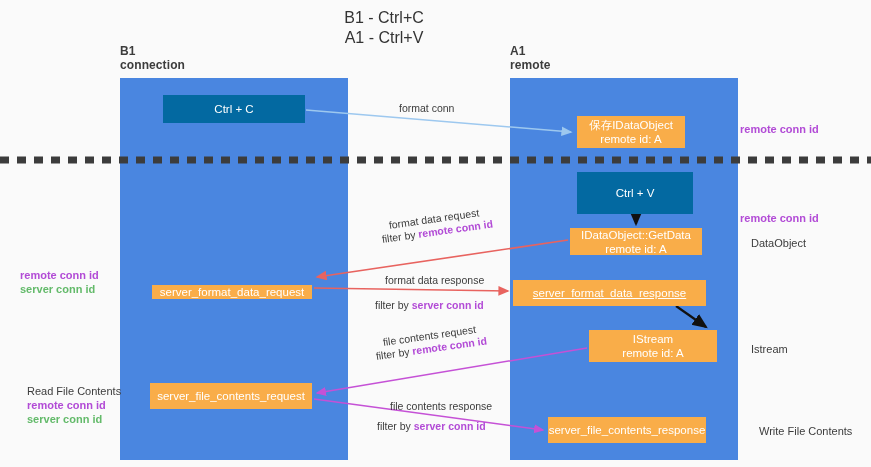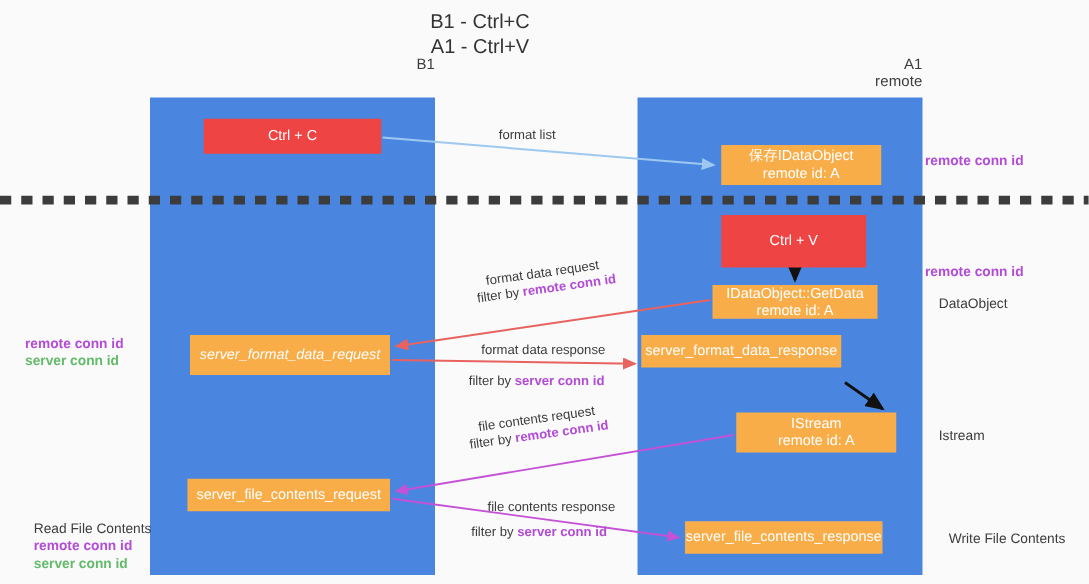--- a/index.html
+++ b/index.html
@@ -11,71 +11,72 @@
   }
   .stage{position:absolute;left:0;top:0;width:871px;height:467px;}
 
   
   .band{position:absolute;background:#4a86e0;}
   #band-b1{left:120px;top:78px;width:228px;height:382px;}
   #band-a1{left:510px;top:78px;width:228px;height:382px;}
 
   
   .col-head{
-    position:absolute;text-align:right;
+    position:absolute;text-align:left;
     font-size:12px;color:#3c3c3c;line-height:14px;
     letter-spacing:.1px;
+    font-weight:bold;
   }
   #head-b1{left:120px;top:44px;width:228px;}
   #head-a1{left:510px;top:44px;width:228px;}
   .col-head .l2{display:block;}
 
   
   #title{
     position:absolute;left:0;top:8px;width:768px;
     text-align:center;font-size:16px;color:#333;line-height:20px;
   }
   #title .l2{display:block;}
 
   
   .node{
     position:absolute;box-sizing:border-box;
     display:flex;align-items:center;justify-content:center;
     text-align:center;color:#ffffff;font-size:11.5px;line-height:14px;
     padding:2px 4px;
   }
-  .green{background:#ef4444;}
+  .green{background:#0369a1;}
   .orange{background:#f9ad49;}
   .node .l2{display:block;}
 
   #n-ctrlc{left:163px;top:95px;width:142px;height:28px;}
-  #n-dataobj{left:577px;top:116px;width:128px;height:32px;}
+  #n-dataobj{left:577px;top:116px;width:108px;height:32px;}
   #n-ctrlv{left:577px;top:172px;width:116px;height:42px;}
   #n-getdata{left:570px;top:228px;width:132px;height:27px;}
-  #n-sfdreq{left:152px;top:268px;width:160px;height:32px;font-style:italic;}
-  #n-sfdres{left:513px;top:268px;width:160px;height:26px;}
+  #n-sfdreq{left:152px;top:285px;width:160px;height:14px;}
+  #n-sfdres{left:513px;top:280px;width:193px;height:26px;text-decoration:underline;}
   #n-istream{left:589px;top:330px;width:128px;height:32px;}
   #n-sfcreq{left:150px;top:383px;width:162px;height:26px;}
   #n-sfcres{left:548px;top:417px;width:158px;height:26px;}
 
   
   .side{position:absolute;font-size:11px;line-height:14px;}
   .bold{font-weight:bold;}
   .purple{color:#b24bd6;}
   .green-t{color:#63ba6a;}
   .dark{color:#3c3c3c;padding-left:24px;}
 
   #lbl-rc1{left:740px;top:122px;}
   #lbl-rc2{left:740px;top:211px;}
   #lbl-dataobject{left:727px;top:236px;}
   #lbl-istream{left:727px;top:342px;}
   #lbl-writefc{left:735px;top:424px;text-align:right;}
 
   #lbl-left-mid{left:20px;top:268px;text-align:left;}
-  #lbl-left-bot{left:27px;top:384px;text-align:left;margin-top:32px;}
+  #lbl-left-bot{left:27px;top:384px;text-align:left;}
   #lbl-left-bot .rf{color:#3c3c3c;font-weight:normal;}
 
   
   .cap{position:absolute;font-size:10.5px;color:#3c3c3c;white-space:nowrap;}
   .cap .hl{font-weight:bold;color:#b24bd6;}
 
   #cap-formatlist{left:399px;top:102px;}
   #cap-fdreq{left:388px;top:219px;transform:rotate(-8deg);transform-origin:left top;}
   #cap-fdreq2{left:381px;top:233px;transform:rotate(-8deg);transform-origin:left top;}
   #cap-fdres{left:385px;top:274px;}
@@ -92,20 +93,21 @@
 
 <div class="stage">
 
   <div id="title">
     <span>B1 - Ctrl+C</span>
     <span class="l2">A1 - Ctrl+V</span>
   </div>
 
   <div id="head-b1" class="col-head">
     <span>B1</span>
+    <span class="l2">connection</span>
   </div>
   <div id="head-a1" class="col-head">
     <span>A1</span>
     <span class="l2">remote</span>
   </div>
 
   <div id="band-b1" class="band"></div>
   <div id="band-a1" class="band"></div>
 
   <svg class="overlay" viewBox="0 0 871 467">
@@ -179,21 +181,21 @@
   </div>
 
   <div id="n-sfcreq" class="node orange">
     <span>server_file_contents_request</span>
   </div>
 
   <div id="n-sfcres" class="node orange">
     <span>server_file_contents_response</span>
   </div>
 
-  <div id="cap-formatlist" class="cap">format list</div>
+  <div id="cap-formatlist" class="cap">format conn</div>
 
   <div id="cap-fdreq" class="cap">format data request</div>
   <div id="cap-fdreq2" class="cap">
     <span>filter by </span><span class="hl">remote conn id</span>
   </div>
 
   <div id="cap-fdres" class="cap">format data response</div>
   <div id="cap-fdres2" class="cap">
     <span>filter by </span><span class="hl">server conn id</span>
   </div>

